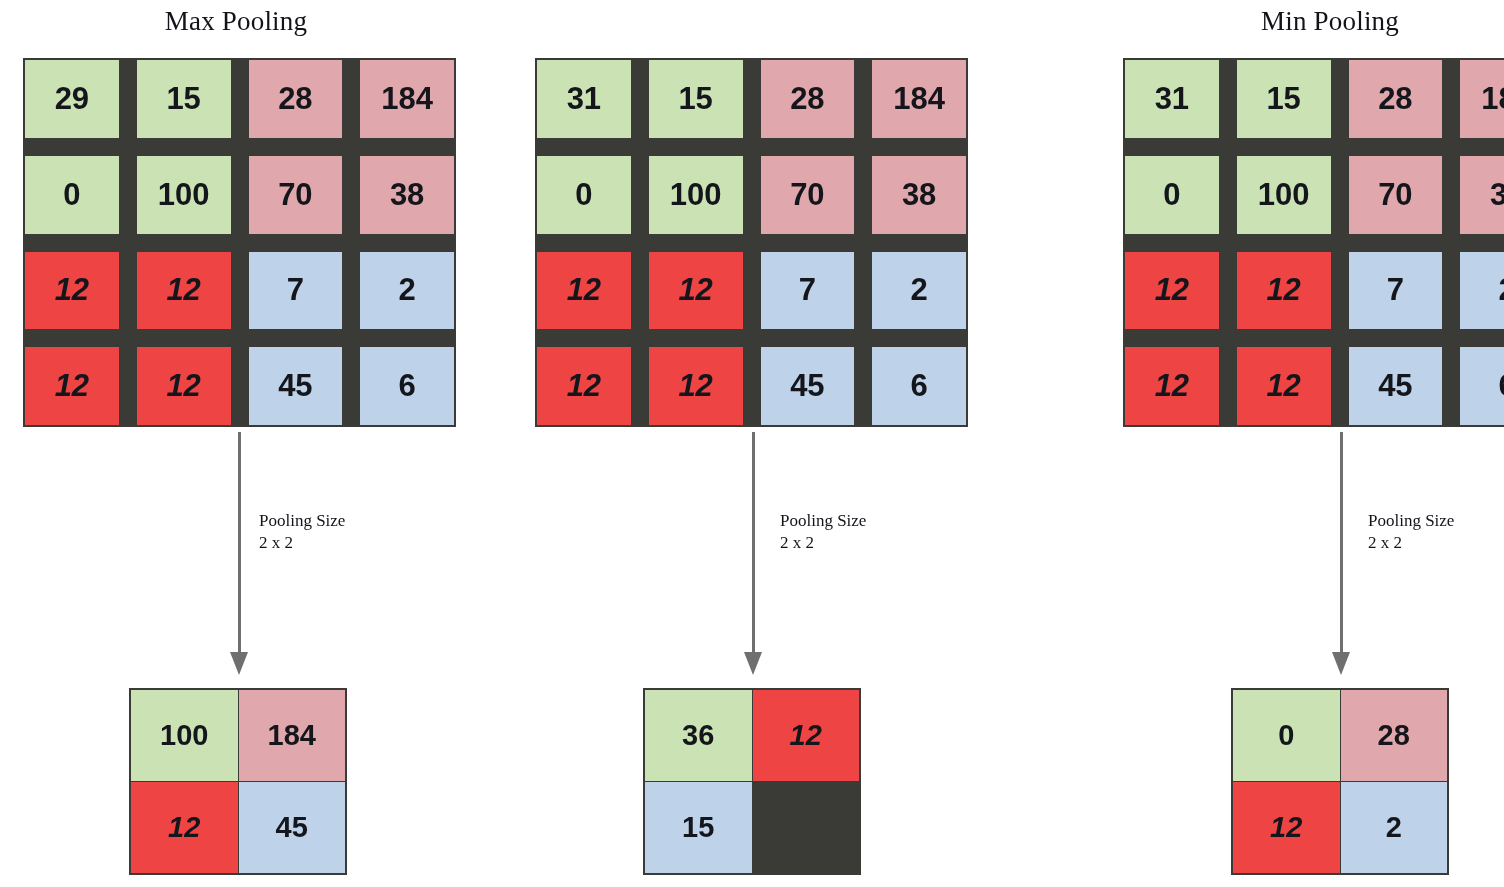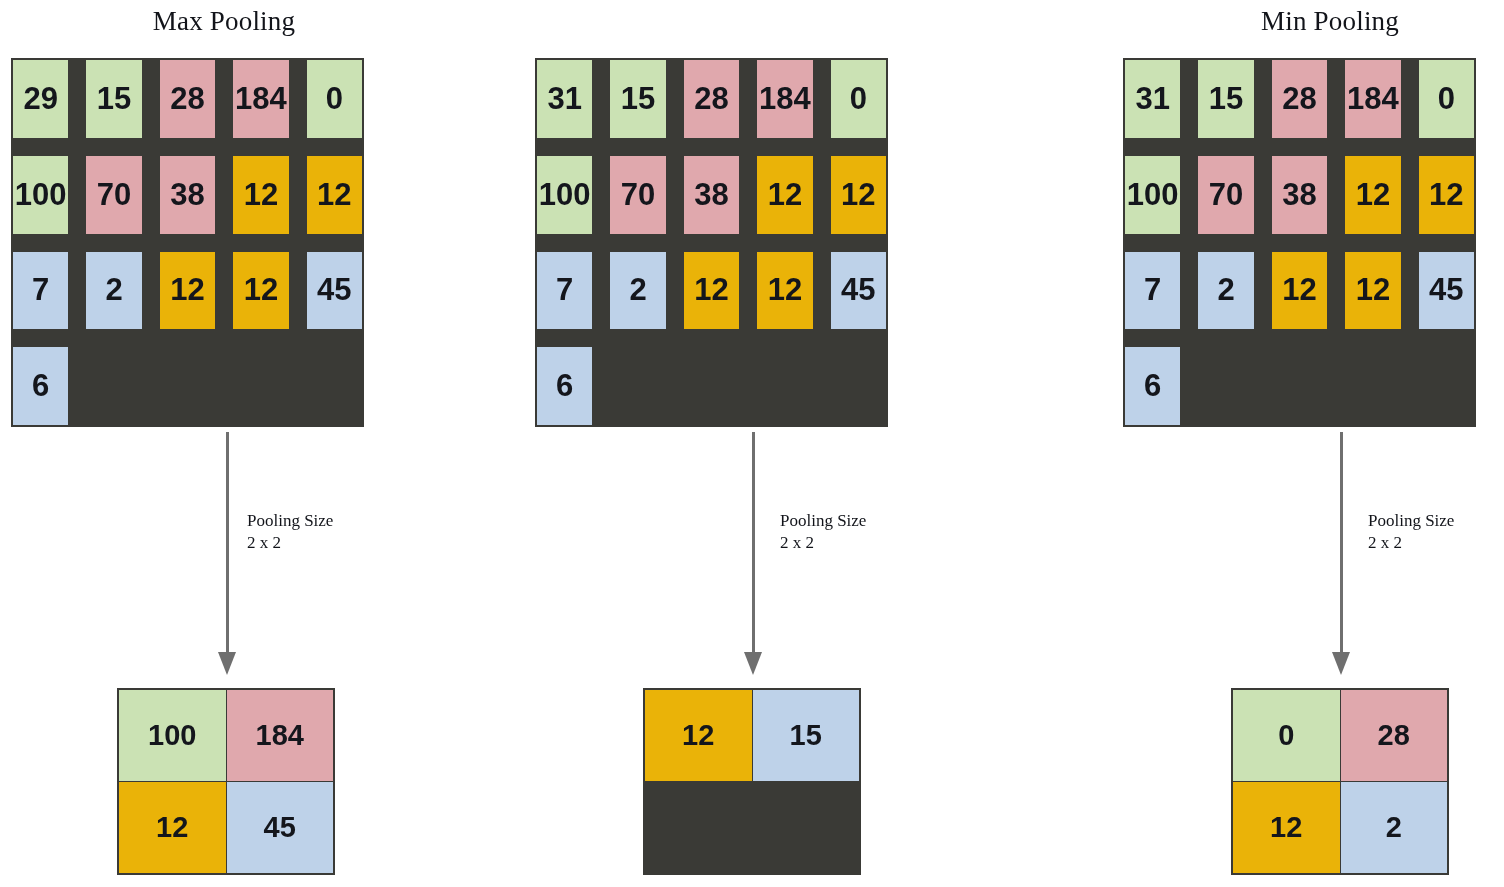--- a/index.html
+++ b/index.html
@@ -31,23 +31,23 @@
     font-size: 27px;
     color: #12141a;
     letter-spacing: 0.2px;
     white-space: nowrap;
   }
 
   
   .grid-in {
     position: absolute;
     display: grid;
-    grid-template-columns: repeat(5, 1fr);
+    grid-template-columns: repeat(4, 1fr);
     grid-template-rows: repeat(4, 1fr);
-    width: 353px;
+    width: 433px;
     height: 369px;
     box-sizing: border-box;
     border: 2px solid #3a3a36;
     background: #3a3a36;
     gap: 18px;
   }
   .grid-in .cell {
     display: flex;
     align-items: center;
     justify-content: center;
@@ -78,21 +78,21 @@
     font-family: "Liberation Sans", "DejaVu Sans", sans-serif;
     font-size: 29px;
     font-weight: 700;
     color: #14161c;
     box-sizing: border-box;
   }
 
   
   .q-green  { background: #cbe2b4; }
   .q-red    { background: #e0a8ad; }
-  .q-orange { background: #eab308; }
+  .q-orange { background: #ef4444; font-style: italic; }
   .q-blue   { background: #bed2e9; }
 
   
   .arrow {
     position: absolute;
     width: 24px;
   }
   .arrow .shaft {
     position: absolute;
     left: 10px;
@@ -119,21 +119,21 @@
     font-size: 17px;
     line-height: 1.32;
     color: #12141a;
     white-space: nowrap;
     margin-top: 11px;
   }
 </style>
 </head>
 <body>
 
-<div class="panel" style="left:4px; width:500px;">
+<div class="panel" style="left:16px; width:500px;">
   <div class="panel-title" style="left:-280px; width:1000px;">Max Pooling</div>
 
   <div class="grid-in" style="left:7px; top:58px;">
     <div class="cell q-green">29</div>
     <div class="cell q-green">15</div>
     <div class="cell q-red">28</div>
     <div class="cell q-red">184</div>
     <div class="cell q-green">0</div>
     <div class="cell q-green">100</div>
     <div class="cell q-red">70</div>
@@ -191,20 +191,21 @@
     <div class="shaft"></div>
     <div class="head"></div>
   </div>
 
   <div class="caption" style="left:280px; top:499px;">
     <div>Pooling Size</div>
     <div>2 x 2</div>
   </div>
 
   <div class="grid-out" style="left:143px; top:688px;">
+    <div class="cell q-green">36</div>
     <div class="cell q-orange">12</div>
     <div class="cell q-blue">15</div>
   </div>
 </div>
 
 <div class="panel" style="left:1088px; width:474px;">
   <div class="panel-title" style="left:-258px; width:1000px;">Min Pooling</div>
 
   <div class="grid-in" style="left:35px; top:58px;">
     <div class="cell q-green">31</div>

